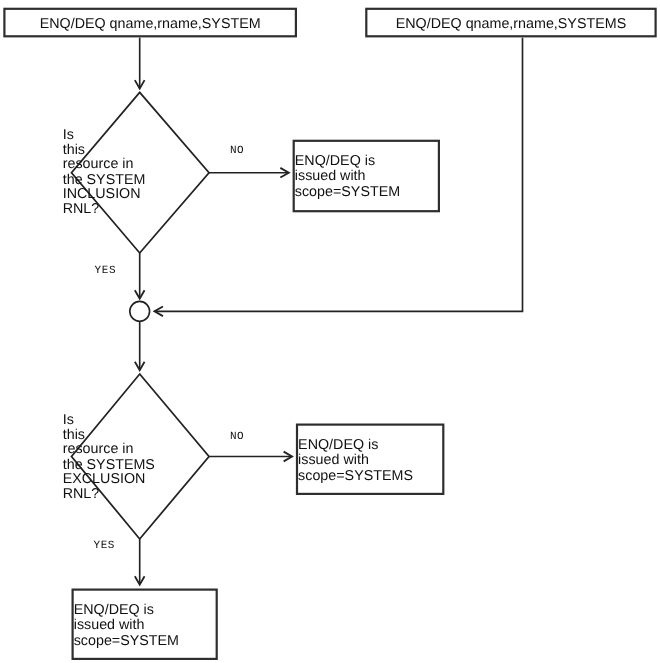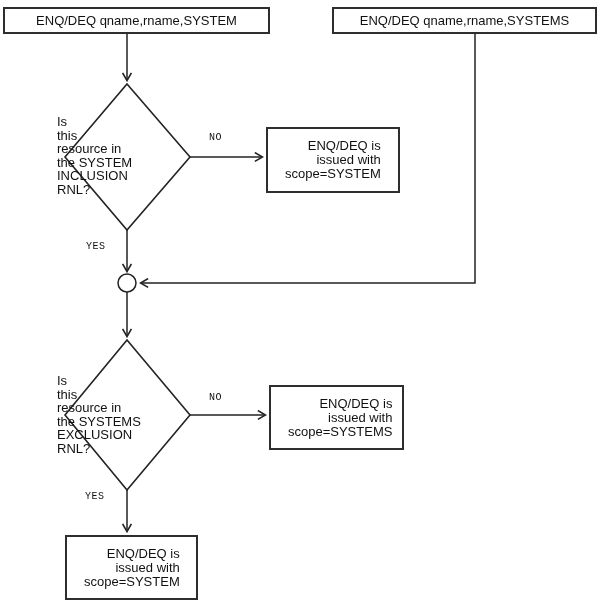--- a/index.html
+++ b/index.html
@@ -18,21 +18,21 @@
     box-sizing: border-box;
     border: 2px solid #2e2e2e;
     background: #ffffff;
     font-size: 13px;
     line-height: 14px;
     white-space: pre-line;
     display: flex;
     align-items: center;
   }
   .box.center { justify-content: center; text-align: center; }
-  .box.left { justify-content: flex-start; text-align: right; padding-left: 17px; }
+  .box.left { justify-content: flex-start; text-align: left; }
   .dtext {
     position: absolute;
     width: 140px;
     text-align: left;
     white-space: pre-line;
     font-size: 13px;
     line-height: 13.5px;
   }
   .lbl {
     position: absolute;

